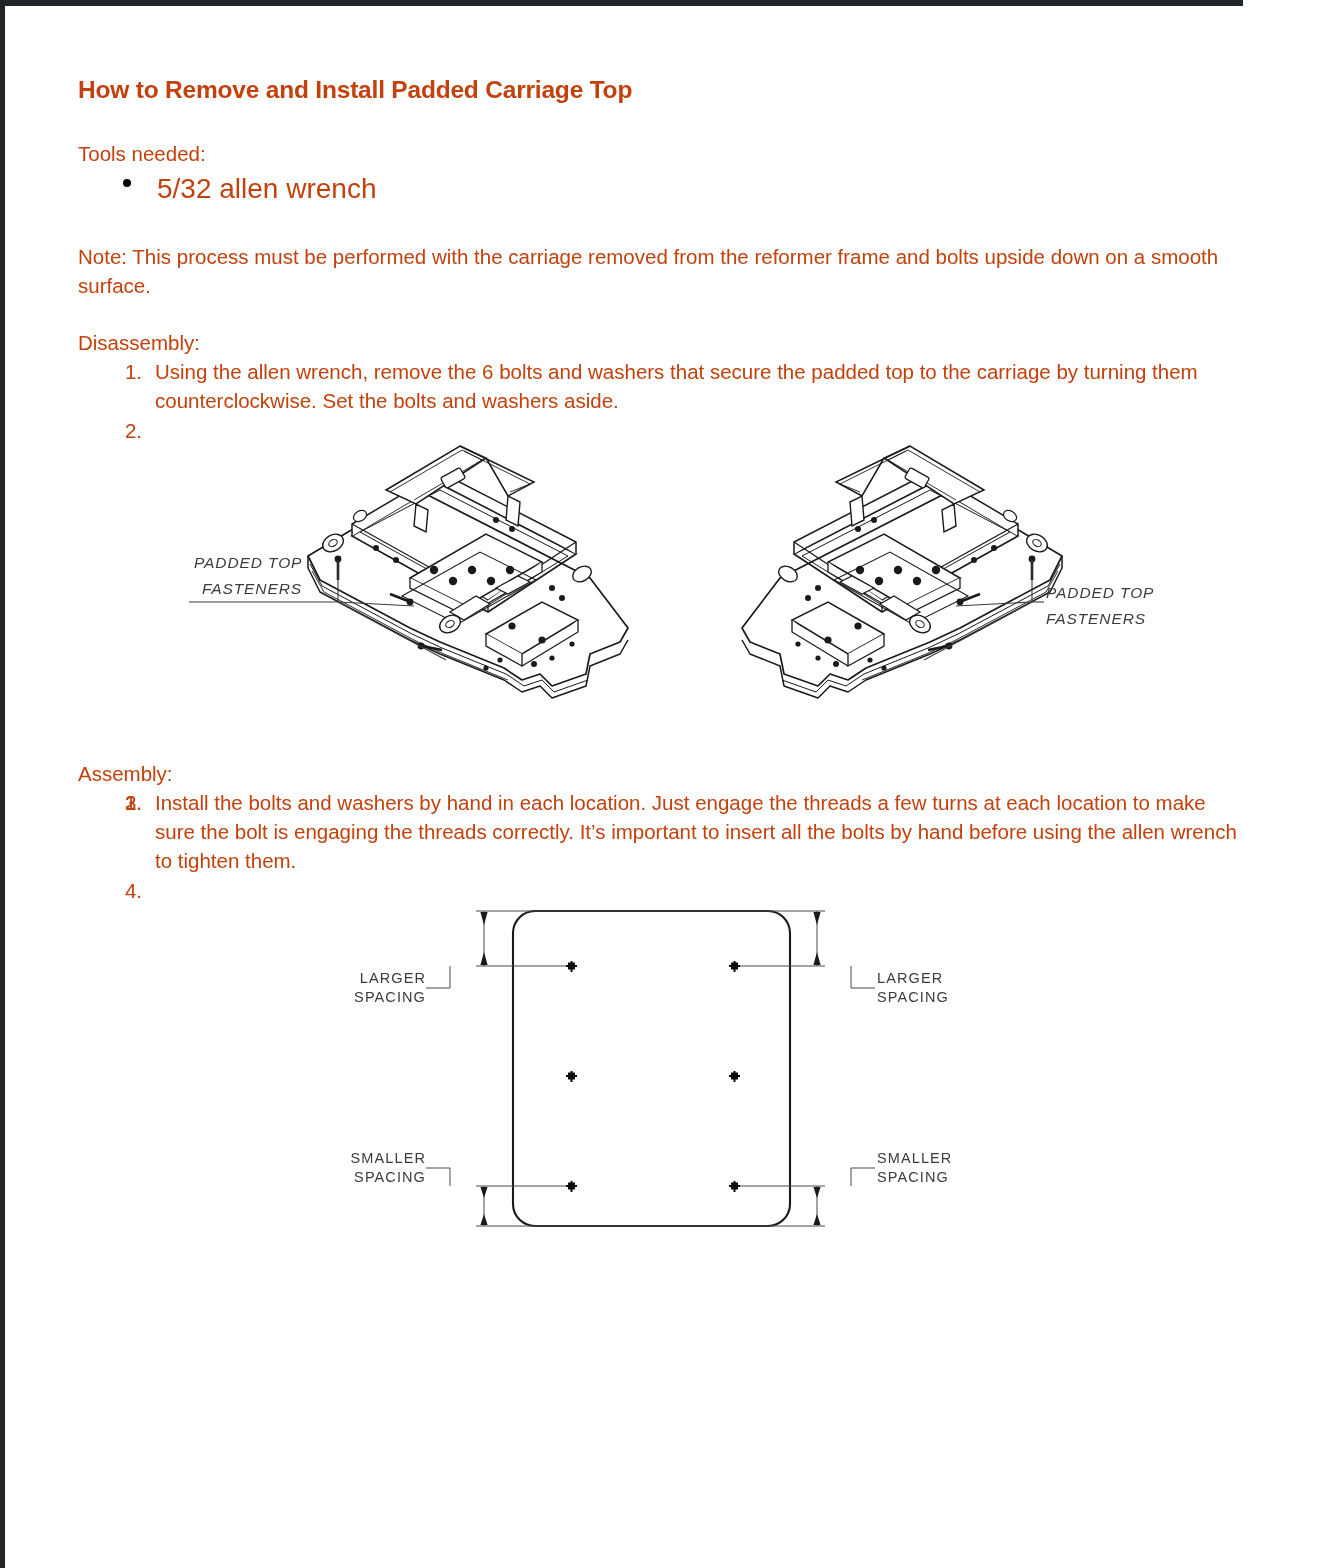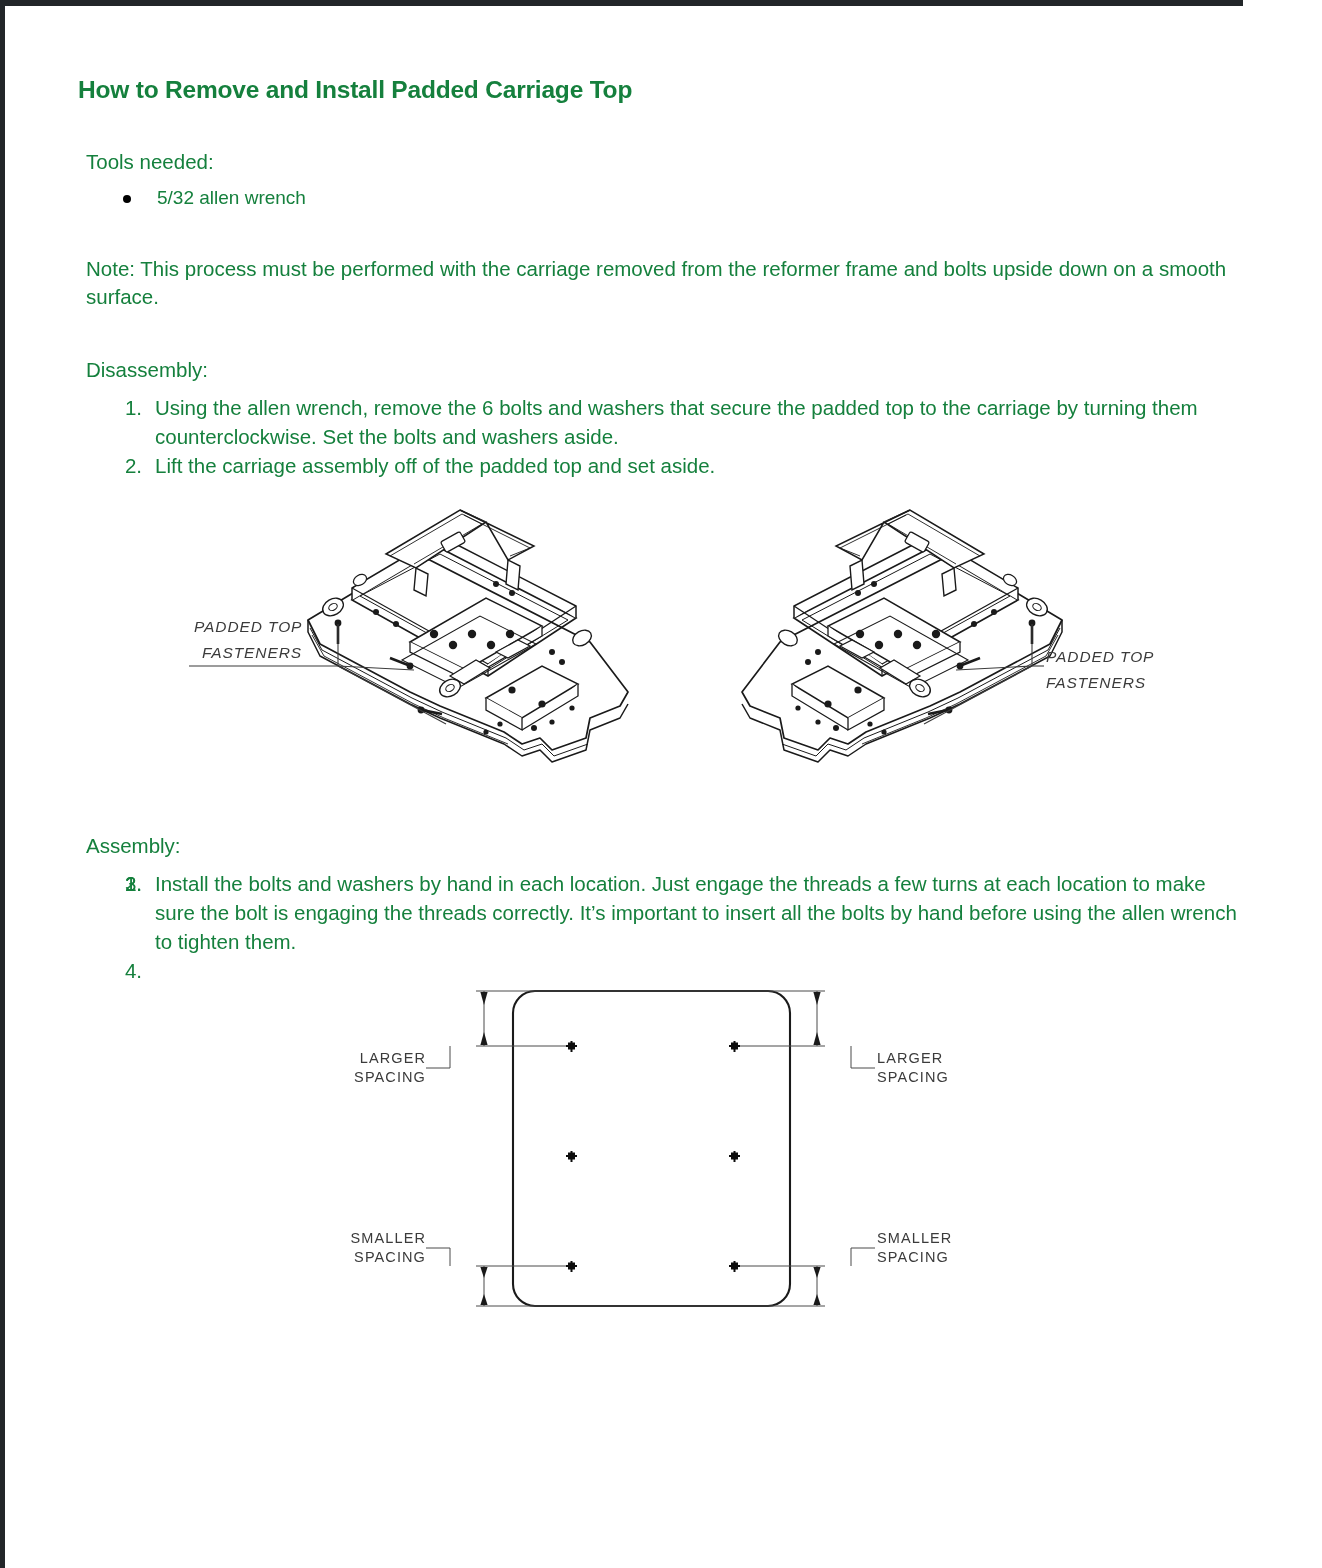--- a/index.html
+++ b/index.html
@@ -6,21 +6,21 @@
     margin: 0;
     padding: 0;
     background: #ffffff;
   }
   .page {
     position: relative;
     width: 1243px;
     height: 1568px;
     background: #ffffff;
     font-family: "Liberation Sans", sans-serif;
-    color: #15803d;
+    color: #c2410c;
     overflow: hidden;
     box-sizing: border-box;
   }
   .top-bar {
     position: absolute;
     left: 0; top: 0;
     width: 1322px;
     height: 6px;
     background: #222629;
   }
@@ -40,33 +40,33 @@
   h1.doc-title {
     font-size: 24.5px;
     font-weight: bold;
     margin: 0 0 0 0;
     letter-spacing: -0.2px;
     line-height: 1.28;
   }
   .body-text {
     font-size: 20.5px;
     line-height: 1.40;
-    margin: 8px;
+    margin: 0;
   }
   .gap-sm { height: 28px; }
   .gap-md { height: 35px; }
   .gap-lg { height: 44px; }
 
   ul.bullets {
     margin: 0;
     padding: 0 0 0 45px;
     list-style: none;
   }
   ul.bullets li {
-    font-size: 19px;
+    font-size: 28px;
     line-height: 1.40;
     position: relative;
     padding-left: 34px;
   }
   ul.bullets li .bullet-dot {
     position: absolute;
     left: 0;
     top: 10px;
     width: 8px;
     height: 8px;
@@ -154,21 +154,20 @@
 
     <p class="body-text">Disassembly:</p>
 
     <ol class="numbers">
       <li>
         <span class="num">1.</span>
         <span>Using the allen wrench, remove the 6 bolts and washers that secure the padded top to the carriage by turning them counterclockwise. Set the bolts and washers aside.</span>
       </li>
       <li>
         <span class="num">2.</span>
-        <span>Lift the carriage assembly off of the padded top and set aside.</span>
       </li>
     </ol>
 
     <div class="figure-block">
       <div class="iso-figures">
 
         <svg width="1165" height="300" viewBox="0 0 1165 300">
           <defs>
             <g id="carriage-body">
 

